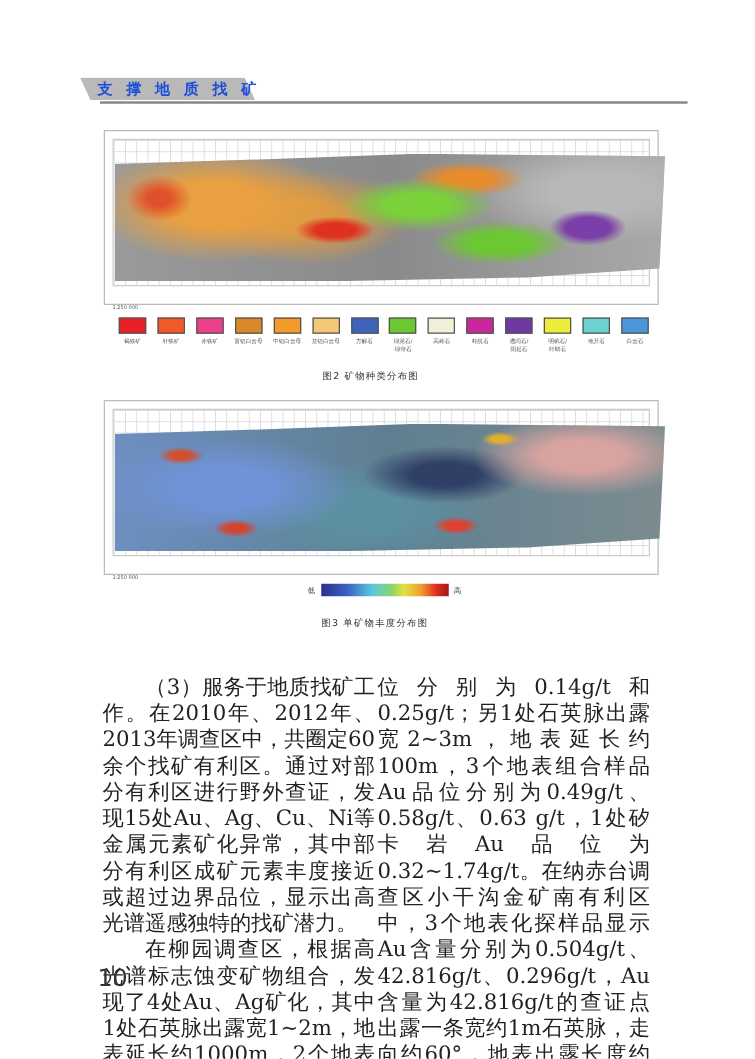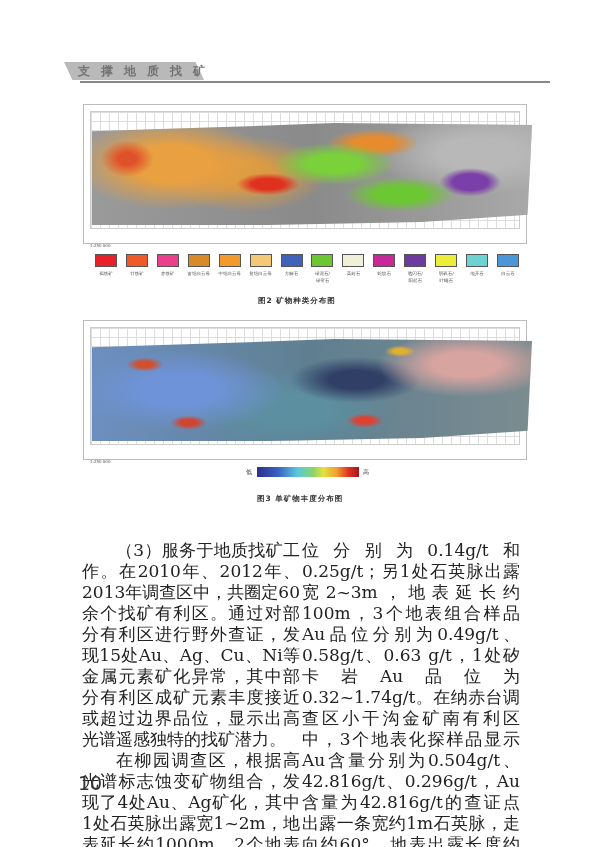--- a/index.html
+++ b/index.html
@@ -1,18 +1,18 @@
 <!DOCTYPE html>
 <html><head>
 <meta charset="utf-8">
 <style>
   html,body{margin:0;padding:0;background:#fff;}
   body{width:604px;height:847px;position:relative;overflow:hidden;font-family:"DejaVu Sans","Liberation Sans",sans-serif;color:#222;}
   .header-band{position:absolute;left:64px;top:62px;width:140px;height:18px;background:#b9b9b9;clip-path:polygon(0 0,94% 0,100% 100%,6% 100%);}
-  .header-text{position:absolute;left:78px;top:63px;font-size:12px;font-weight:bold;letter-spacing:11px;color:#737373;}
+  .header-text{position:absolute;left:78px;top:63px;font-size:12px;font-weight:bold;letter-spacing:11px;color:#1d4ed8;}
   .header-rule{position:absolute;left:80px;top:81px;width:470px;height:2px;background:#888;}
 
   .map{position:absolute;border:1px solid #bbb;background:#fff;}
   .map .grid{position:absolute;left:6px;top:6px;right:6px;bottom:14px;
     background-image:linear-gradient(#ddd 1px,transparent 1px),linear-gradient(90deg,#ddd 1px,transparent 1px);
     background-size:9px 9px;border:1px solid #ccc;}
   .map .img{position:absolute;}
   #map1 .img{left:8px;top:18px;width:440px;height:102px;
     clip-path:polygon(0 8%,30% 4%,55% 0,100% 2%,99% 90%,75% 97%,40% 100%,0 100%);
     background:
@@ -37,21 +37,21 @@
       radial-gradient(ellipse 20% 30% at 60% 40%,#2f3f66 0 30%,transparent 75%),
       radial-gradient(ellipse 30% 50% at 20% 50%,#6f93d8 0 30%,transparent 80%),
       radial-gradient(ellipse 30% 50% at 45% 70%,#5c8fa0 0 30%,transparent 80%),
       linear-gradient(90deg,#6d8fc0,#5f7f90 50%,#7c8c90);}
 
   .legend{position:absolute;left:92px;top:254px;width:430px;display:flex;justify-content:space-between;}
   .legend-item{display:flex;flex-direction:column;align-items:center;width:28px;}
   .swatch{width:20px;height:11px;border:1px solid #555;}
   .legend-label{font-size:4.5px;color:#555;margin-top:3px;text-align:center;line-height:7px;white-space:pre-line;}
 
-  .caption{position:absolute;font-size:7.5px;color:#333;font-weight:bold;letter-spacing:1px;}
+  .caption{position:absolute;font-size:7.5px;color:#333;font-weight:normal;letter-spacing:1px;}
   .scale-text{position:absolute;font-size:4px;color:#555;}
   .colorbar{position:absolute;left:257px;top:467px;width:102px;height:10px;
     background:linear-gradient(90deg,#2b2f8c,#3a60c0 20%,#5ac8e0 40%,#8ad46a 55%,#e4e040 65%,#f0a030 78%,#e03020 90%,#a01818);}
   .cb-label{position:absolute;font-size:6px;color:#333;top:468px;}
 
   .body-text{position:absolute;font-family:"DejaVu Serif","Liberation Serif",serif;font-size:17px;line-height:21px;color:#222;text-align:justify;}
   .col{width:218px;}
   .col p{margin:0;text-indent:2em;}
   .page-num{position:absolute;left:78px;top:772px;font-size:19px;color:#333;}
 </style>

